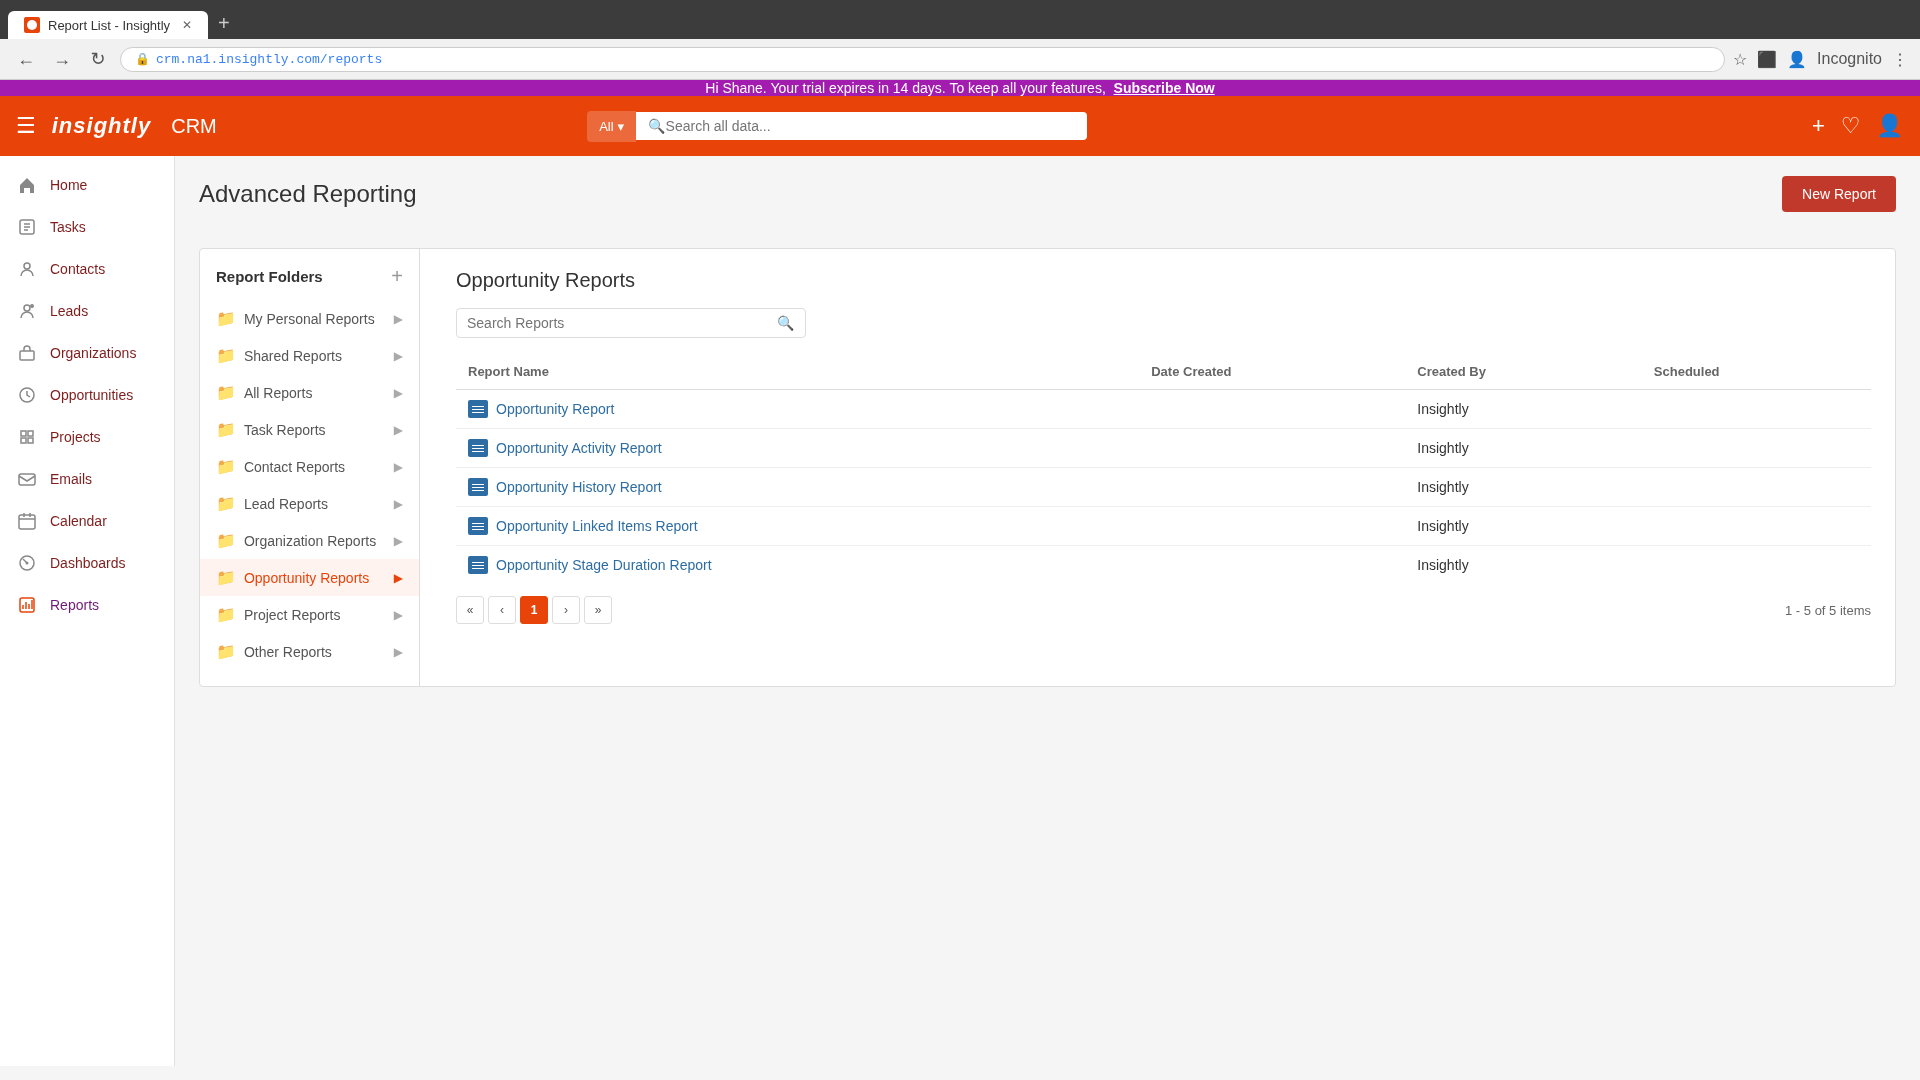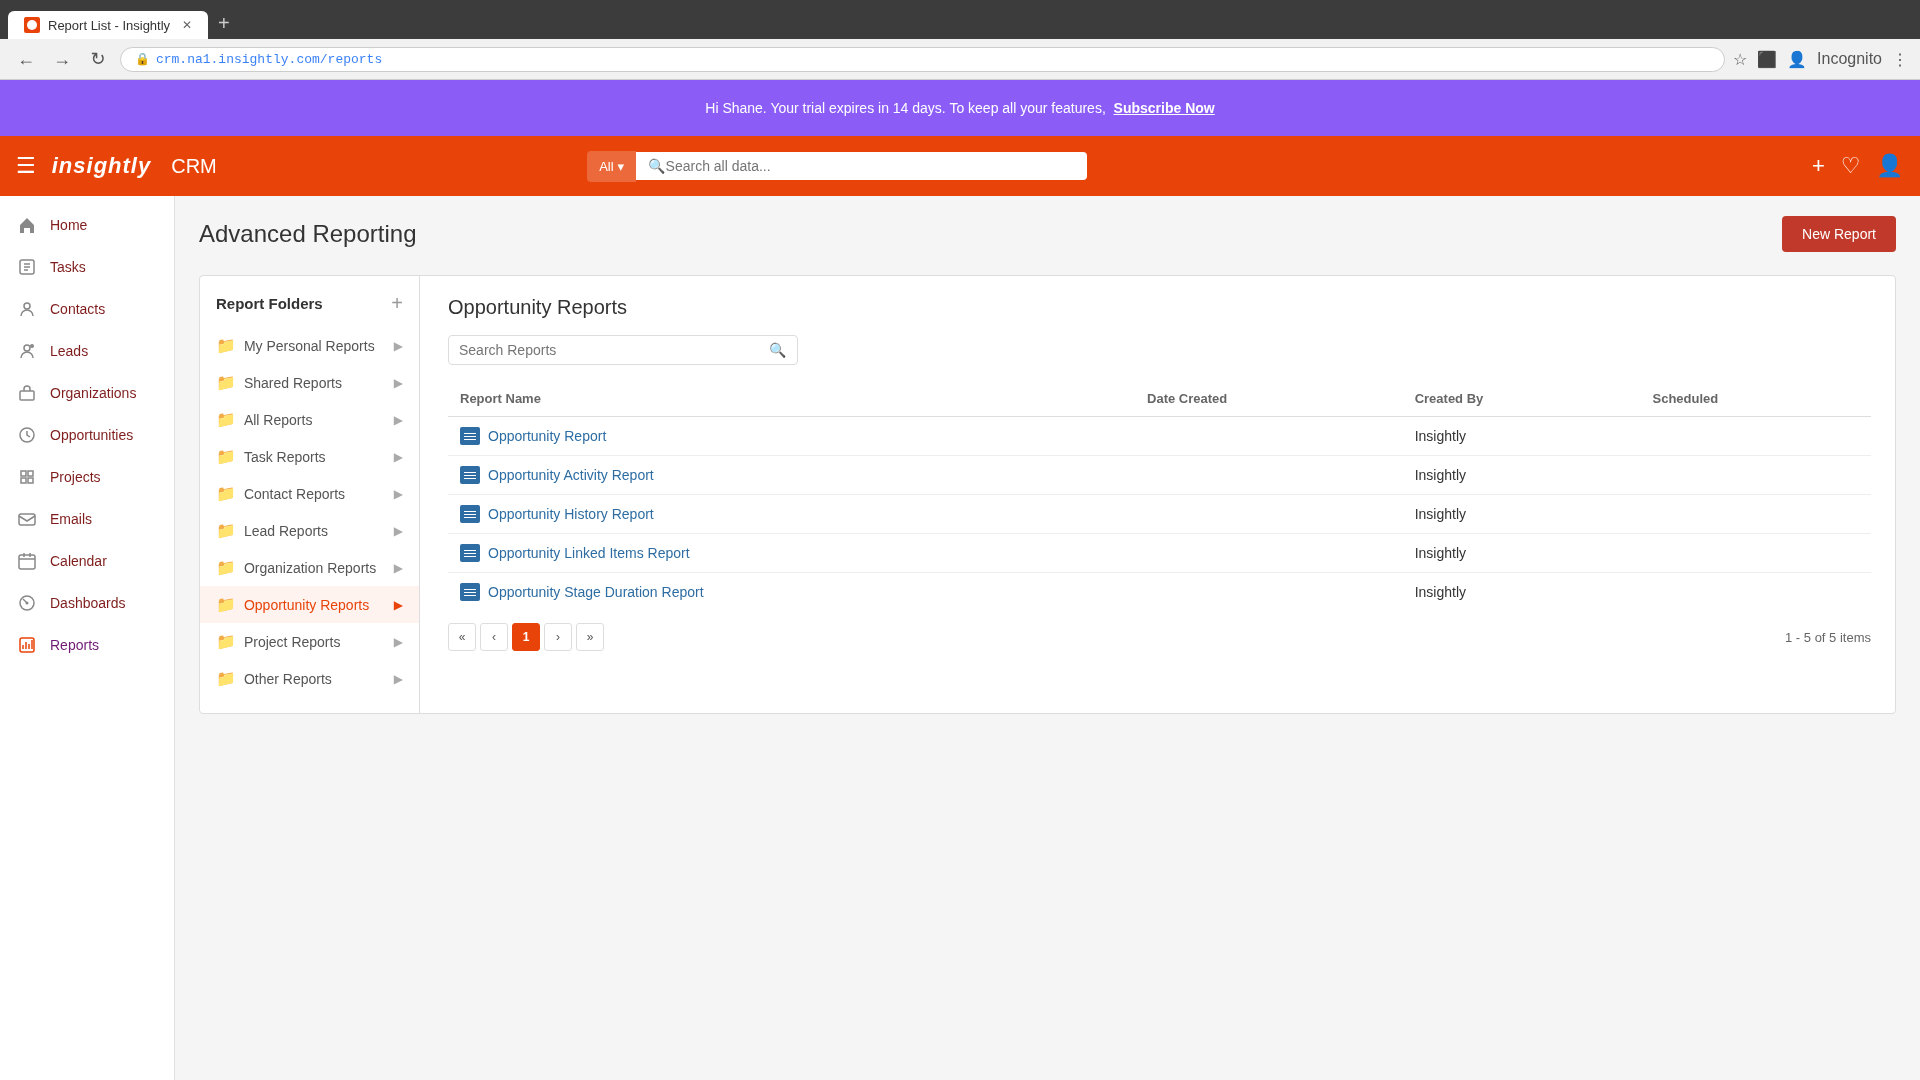--- a/index.html
+++ b/index.html
@@ -28,40 +28,40 @@
     .app-crm { font-size: 20px; font-weight: 300; margin-left: 4px; }
     .header-search { flex: 1; display: flex; align-items: center; max-width: 500px; margin: 0 auto; }
     .search-all-btn { background: rgba(255,255,255,0.2); color: #fff; border: none; padding: 8px 12px; border-radius: 4px 0 0 4px; cursor: pointer; font-size: 13px; display: flex; align-items: center; gap: 4px; }
     .search-input-wrap { flex: 1; background: #fff; display: flex; align-items: center; padding: 6px 12px; border-radius: 0 4px 4px 0; }
     .search-input-wrap input { border: none; outline: none; font-size: 14px; width: 100%; color: #333; }
     .search-input-wrap .search-icon { color: #999; }
     .header-actions { margin-left: auto; display: flex; align-items: center; gap: 16px; }
     .header-actions .icon-btn { background: none; border: none; color: #fff; font-size: 22px; cursor: pointer; }
 
     
-    .trial-banner { background: #8b5cf6; color: #fff; text-align: center; padding: 20px; font-size: 14px; }
+    .trial-banner { background: #a21caf; color: #fff; text-align: center; padding: 0; font-size: 14px; }
     .trial-banner a { color: #fff; font-weight: bold; text-decoration: underline; cursor: pointer; }
 
     
     .app-body { display: flex; background: #f5f5f5; min-height: calc(1080px - 170px); }
 
     
     .left-nav { width: 175px; background: #fff; border-right: 1px solid #e0e0e0; padding: 8px 0; }
     .nav-item { display: flex; align-items: center; gap: 12px; padding: 10px 16px; cursor: pointer; color: #7f1d1d; font-size: 14px; }
     .nav-item.active { color: #701a75; font-weight: 500; }
     .nav-item .nav-icon { width: 22px; height: 22px; display: flex; align-items: center; justify-content: center; }
     .nav-item-label { font-size: 14px; }
 
     
     .main-content { flex: 1; padding: 20px 24px; }
-    .page-header { display: flex; align-items: center; justify-content: space-between; margin-bottom: 23px; }
+    .page-header { display: flex; align-items: center; justify-content: space-between; margin-bottom: 36px; }
     .page-title { font-size: 24px; font-weight: 400; color: #333; }
     .new-report-btn { background: #c0392b; color: #fff; border: none; padding: 10px 20px; border-radius: 4px; font-size: 14px; cursor: pointer; font-weight: 500; }
 
-    .content-area { display: flex; gap: 4px; background: #fff; border: 1px solid #ddd; border-radius: 4px; }
+    .content-area { display: flex; gap: 12px; background: #fff; border: 1px solid #ddd; border-radius: 4px; }
 
     
     .folders-panel { width: 220px; border-right: 1px solid #ddd; padding: 16px 0; }
     .folders-header { display: flex; align-items: center; justify-content: space-between; padding: 0 16px 12px 16px; font-size: 15px; font-weight: 600; color: #333; }
     .folders-add-btn { color: #999; font-size: 20px; cursor: pointer; background: none; border: none; }
     .folder-item { display: flex; align-items: center; padding: 9px 16px; cursor: pointer; color: #555; font-size: 14px; gap: 8px; }
     .folder-item.active { background: #fff3f0; color: #e8440a; }
     .folder-item.active .folder-icon { color: #e8440a; }
     .folder-icon { font-size: 16px; color: #7a6a50; flex-shrink: 0; }
     .folder-icon.red { color: #e8440a; }

